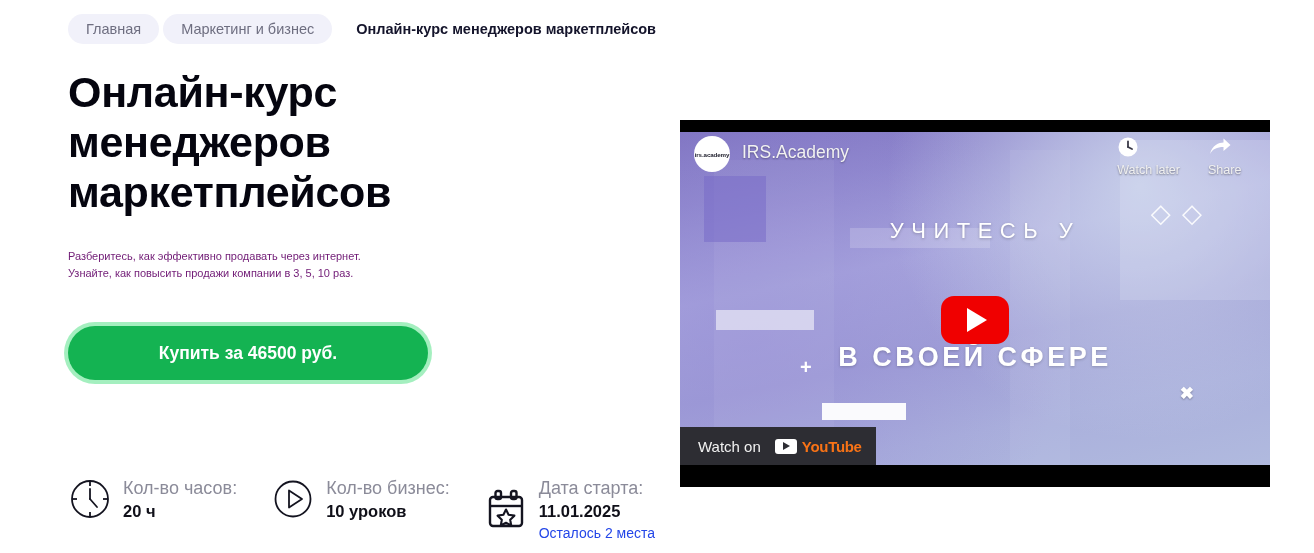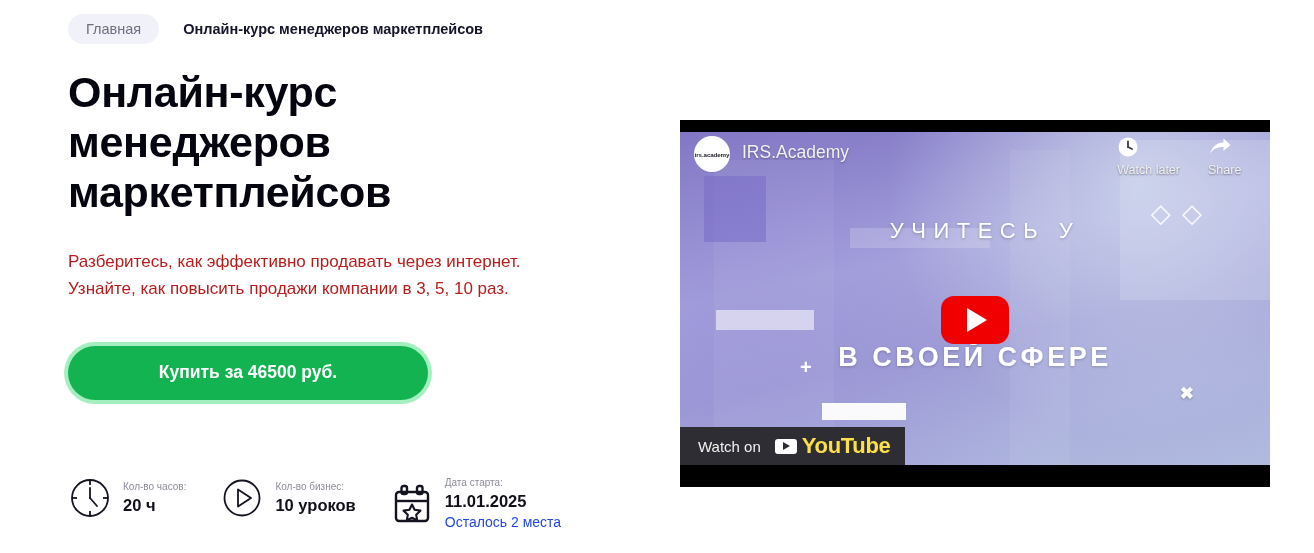--- a/index.html
+++ b/index.html
@@ -48,23 +48,23 @@
   .title {
     font-size: 43px;
     line-height: 1.16;
     font-weight: 700;
     color: #05050f;
     letter-spacing: -0.3px;
     max-width: 430px;
   }
   .subtitle {
     margin-top: 30px;
-    font-size: 17px;
+    font-size: 11px;
     line-height: 1.62;
-    color: #b91c1c;
+    color: #701a75;
     max-width: 500px;
   }
   .cta-wrap { margin-top: 43px; }
   .cta {
     display: inline-flex;
     align-items: center;
     justify-content: center;
     width: 360px;
     height: 54px;
     border-radius: 28px;
@@ -84,21 +84,21 @@
     left: 68px;
     top: 476px;
     display: flex;
     align-items: flex-start;
     gap: 0;
   }
   .info-item { display: flex; align-items: center; gap: 11px; }
   .info-item + .info-item { margin-left: 34px; }
   .info-ico { flex: 0 0 auto; width: 44px; height: 44px; }
   .info-txt { display: flex; flex-direction: column; justify-content: center; }
-  .info-label { font-size: 10px; color: #8b8b99; line-height: 1.35; }
+  .info-label { font-size: 18px; color: #8b8b99; line-height: 1.35; }
   .info-value { font-size: 16.5px; color: #101019; font-weight: 700; line-height: 1.35; }
   .info-extra { font-size: 14px; color: #2346e8; line-height: 1.45; cursor: pointer; }
 
   
   .video {
     position: absolute;
     left: 680px; top: 120px;
     width: 590px; height: 367px;
     overflow: hidden;
     background: #000;
@@ -238,36 +238,37 @@
     display: flex; align-items: center; justify-content: center;
     margin-left: 14px;
   }
   .watchon .ytbox .t {
     width: 0; height: 0;
     border-left: 7px solid #2d2d33;
     border-top: 4.5px solid transparent;
     border-bottom: 4.5px solid transparent;
     margin-left: 2px;
   }
-  .watchon .w2 { color: #fde047; font-size: 22px; font-weight: 700; margin-left: 5px; letter-spacing: -0.3px; }
+  .watchon .w2 { color: #f97316; font-size: 15px; font-weight: 700; margin-left: 5px; letter-spacing: -0.3px; }
   .closebtn {
     position: absolute;
     right: 76px; bottom: 83px;
     color: #fff; font-size: 17px; font-weight: 700;
     cursor: pointer;
     text-shadow: 0 1px 2px rgba(0,0,0,0.3);
   }
 </style>
 </head>
 <body>
 
 <div class="page">
 
   <div class="breadcrumb">
     <div class="crumb">Главная</div>
+    <div class="crumb sep">Маркетинг и бизнес</div>
     <div class="crumb current">Онлайн-курс менеджеров маркетплейсов</div>
   </div>
 
   <div class="left">
     <h1 class="title">Онлайн-курс менеджеров маркетплейсов</h1>
     <div class="subtitle">
       <div>Разберитесь, как эффективно продавать через интернет.</div>
       <div>Узнайте, как повысить продажи компании в 3, 5, 10 раз.</div>
     </div>
     <div class="cta-wrap">

